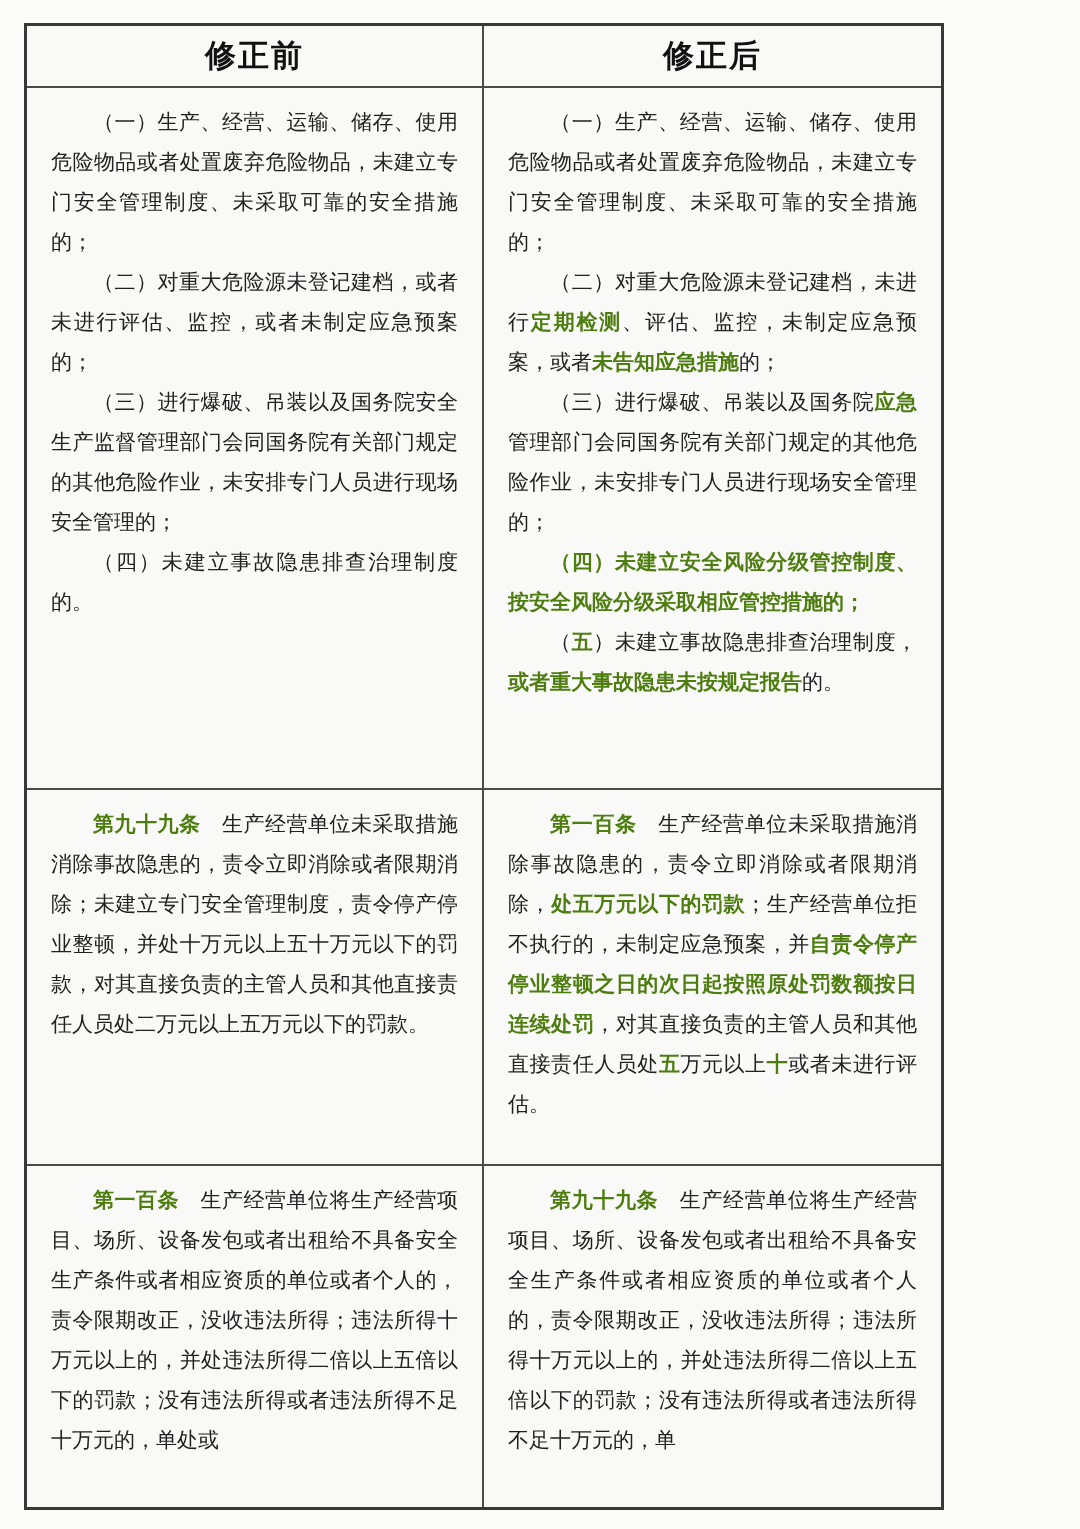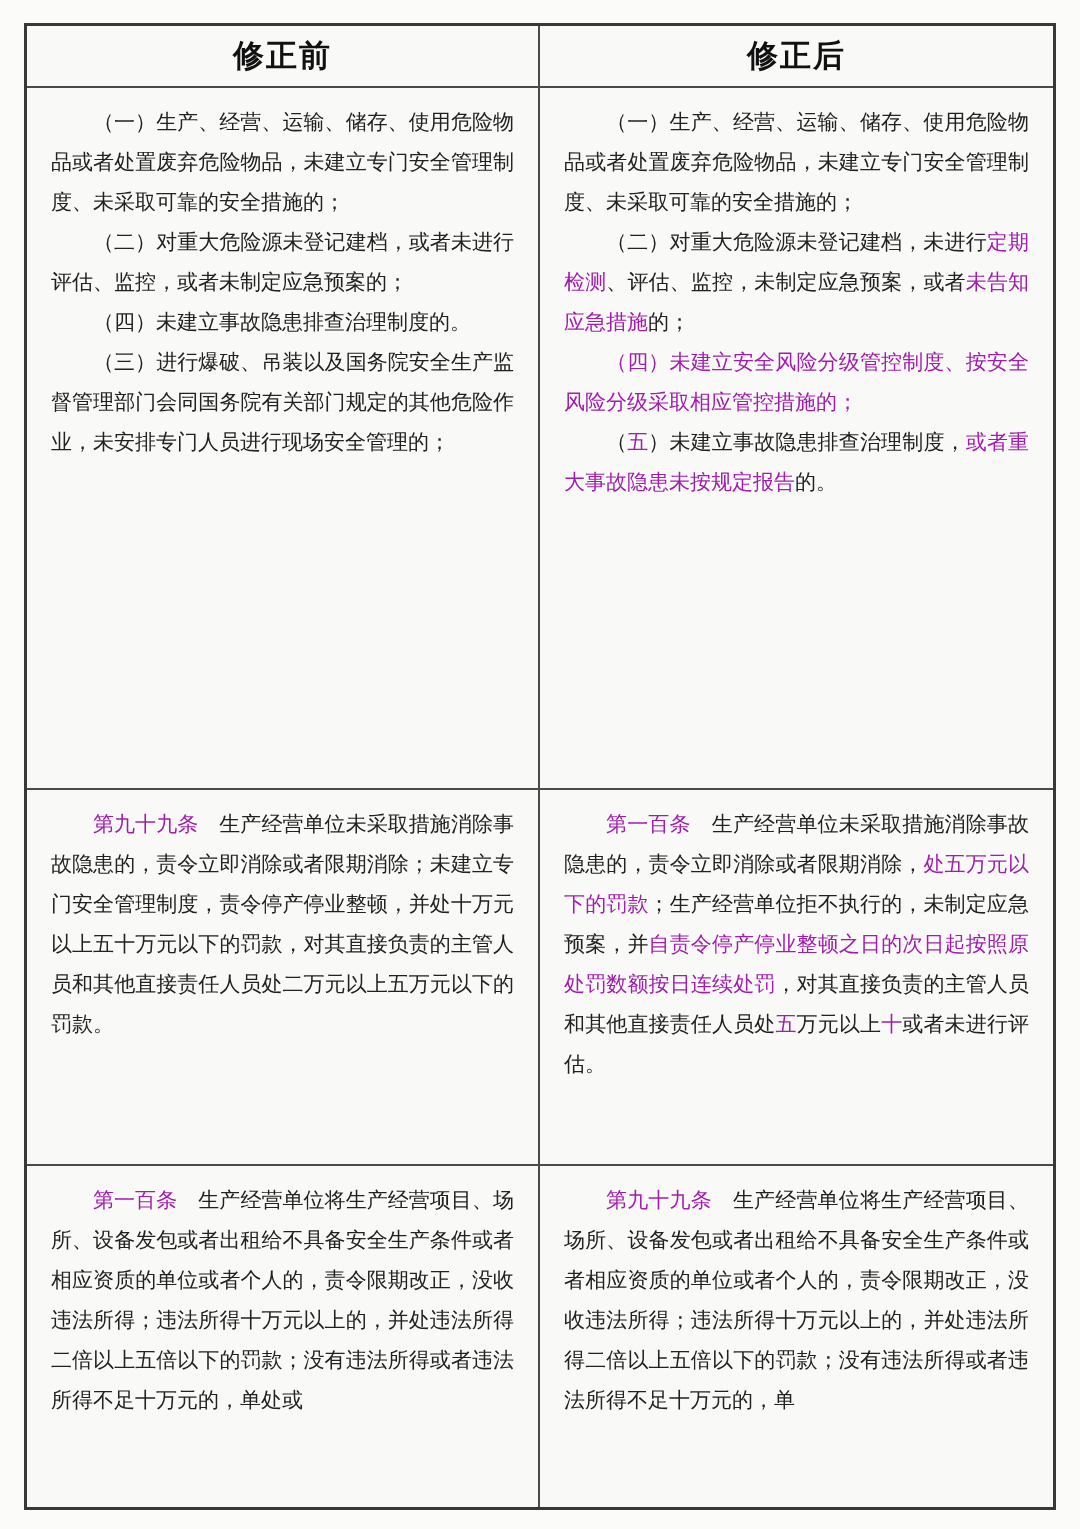--- a/index.html
+++ b/index.html
@@ -13,21 +13,21 @@
     position: relative;
   }
   .page {
     position: absolute;
     inset: 0;
   }
   .cmp-table {
     position: absolute;
     left: 24px;
     top: 23px;
-    width: 1032px;
+    width: 920px;
     border: 3px solid #383838;
     background: #f9f9f7;
     display: grid;
     grid-template-columns: 1fr 1fr;
     grid-template-rows: 62px 702px 376px 341px;
   }
   .cell {
     overflow: hidden;
     border-bottom: 2px solid #4a4a4a;
   }
@@ -50,46 +50,47 @@
     color: #212121;
     text-align: justify;
     text-justify: inter-character;
   }
   .bcell p.para {
     text-indent: 2em;
     margin: 0;
   }
   .bcell span.em {
     font-family: "Liberation Sans", "DejaVu Sans", sans-serif;
-    font-weight: 400;
-    color: #a21caf;
+    font-weight: 700;
+    color: #4d7c0f;
   }
 </style>
 </head>
 <body>
 
 <div class="page">
   <div class="cmp-table">
 
     <div class="cell col-left hcell">
       <span>修正前</span>
     </div>
     <div class="cell hcell">
       <span>修正后</span>
     </div>
 
     <div class="cell col-left bcell">
         <p class="para"><span>（一）生产、经营、运输、储存、使用危险物品或者处置废弃危险物品，未建立专门安全管理制度、未采取可靠的安全措施的；</span></p>
         <p class="para"><span>（二）对重大危险源未登记建档，或者未进行评估、监控，或者未制定应急预案的；</span></p>
+        <p class="para"><span>（三）进行爆破、吊装以及国务院安全生产监督管理部门会同国务院有关部门规定的其他危险作业，未安排专门人员进行现场安全管理的；</span></p>
         <p class="para"><span>（四）未建立事故隐患排查治理制度的。</span></p>
-        <p class="para"><span>（三）进行爆破、吊装以及国务院安全生产监督管理部门会同国务院有关部门规定的其他危险作业，未安排专门人员进行现场安全管理的；</span></p>
       </div>
     <div class="cell bcell">
         <p class="para"><span>（一）生产、经营、运输、储存、使用危险物品或者处置废弃危险物品，未建立专门安全管理制度、未采取可靠的安全措施的；</span></p>
         <p class="para"><span>（二）对重大危险源未登记建档，未进行</span><span class="em">定期检测</span><span>、评估、监控，未制定应急预案，或者</span><span class="em">未告知应急措施</span><span>的；</span></p>
+        <p class="para"><span>（三）进行爆破、吊装以及国务院</span><span class="em">应急</span><span>管理部门会同国务院有关部门规定的其他危险作业，未安排专门人员进行现场安全管理的；</span></p>
         <p class="para"><span class="em">（四）未建立安全风险分级管控制度、按安全风险分级采取相应管控措施的；</span></p>
         <p class="para"><span>（</span><span class="em">五</span><span>）未建立事故隐患排查治理制度，</span><span class="em">或者重大事故隐患未按规定报告</span><span>的。</span></p>
       </div>
 
     <div class="cell col-left bcell">
         <p class="para"><span class="em">第九十九条</span><span>　生产经营单位未采取措施消除事故隐患的，责令立即消除或者限期消除；未建立专门安全管理制度，责令停产停业整顿，并处十万元以上五十万元以下的罚款，对其直接负责的主管人员和其他直接责任人员处二万元以上五万元以下的罚款。</span></p>
       </div>
     <div class="cell bcell">
         <p class="para"><span class="em">第一百条</span><span>　生产经营单位未采取措施消除事故隐患的，责令立即消除或者限期消除，</span><span class="em">处五万元以下的罚款</span><span>；生产经营单位拒不执行的，未制定应急预案，并</span><span class="em">自责令停产停业整顿之日的次日起按照原处罚数额按日连续处罚</span><span>，对其直接负责的主管人员和其他直接责任人员处</span><span class="em">五</span><span>万元以上</span><span class="em">十</span><span>或者未进行评估。</span></p>
       </div>

